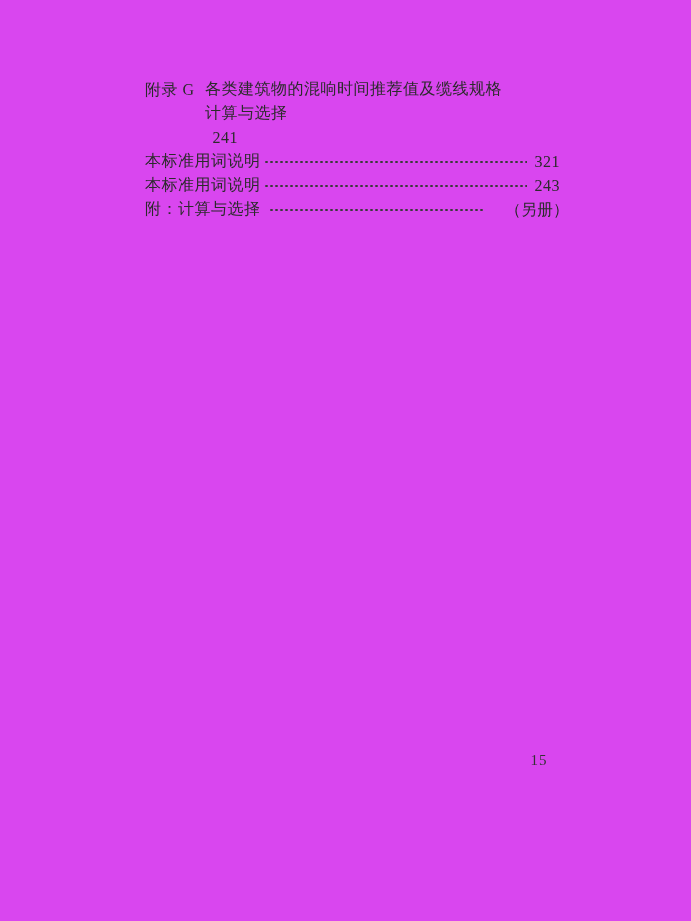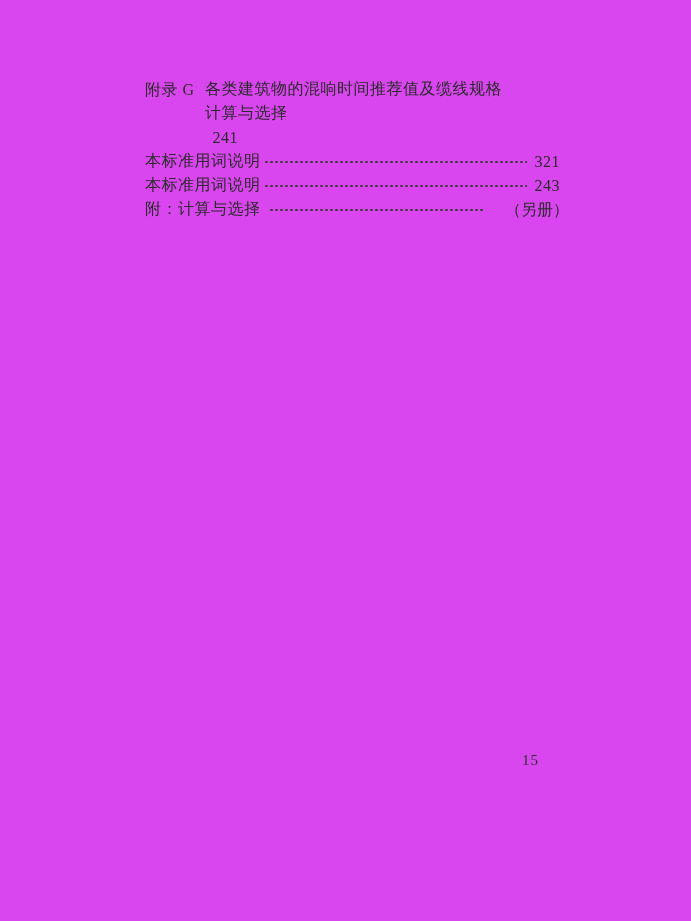--- a/index.html
+++ b/index.html
@@ -71,21 +71,21 @@
     flex: 0 0 auto;
     margin-left: 20px;
     text-align: left;
     letter-spacing: 0;
   }
   .folio {
     position: absolute;
     top: 752px;
     left: 522px;
     width: 34px;
-    text-align: left;
+    text-align: center;
     font-size: 15px;
     letter-spacing: 1px;
     color: #333333;
   }
 </style>
 </head>
 <body>
 
 <div class="page">
 

